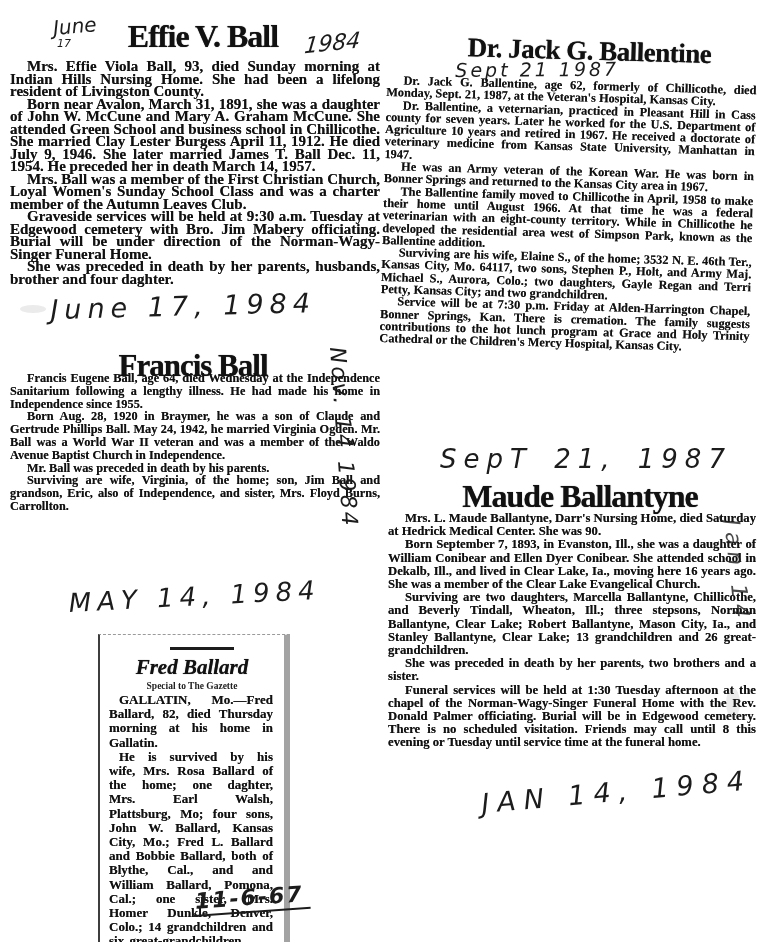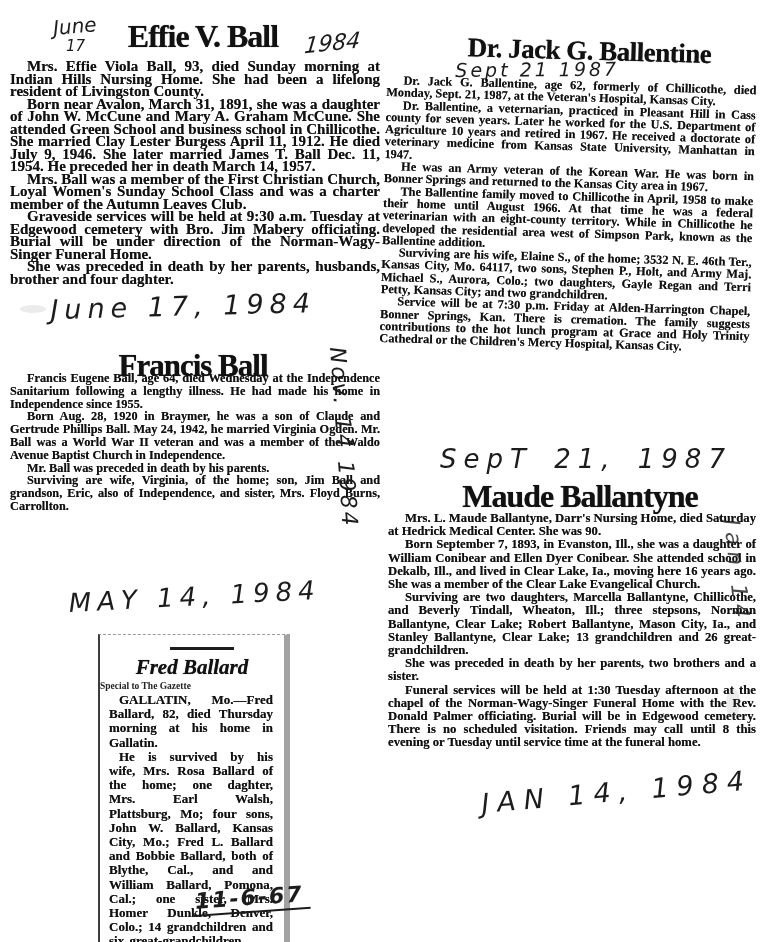--- a/index.html
+++ b/index.html
@@ -35,42 +35,42 @@
   .hand {
     font-family: "DejaVu Sans", sans-serif;
     font-style: italic;
     color: #1c1c1c;
     white-space: nowrap;
     transform-origin: left top;
   }
 
   
   .effie-hand-month { left: 52px; top: 16px; font-size: 20px; transform: rotate(-5deg); }
-  .effie-hand-day   { left: 66px; top: 37px; font-size: 15px; }
+  .effie-hand-day   { left: 57px; top: 37px; font-size: 11px; }
   .effie-headline   { left: 96px; top: 18px; width: 214px; font-size: 32px; }
   .effie-hand-year  { left: 306px; top: 33px; font-size: 22px; transform: rotate(-6deg) skewX(-12deg); }
   .effie-body       { left: 10px; top: 60px; width: 370px; font-size: 15px; line-height: 12.5px; }
   .effie-hand-date  { left: 50px; top: 294px; font-size: 27px; letter-spacing: 6px; transform: rotate(-1.5deg); }
 
   
   .francis-headline { left: 85px; top: 336px; width: 192px; font-size: 31px; }
   .francis-body     { left: 10px; top: 372px; width: 370px; font-size: 12.3px; line-height: 12.8px; }
   .francis-hand-side{ left: 350px; top: 346px; font-size: 22px; letter-spacing: 3px; transform: rotate(86deg); }
   .francis-hand-date{ left: 68px; top: 588px; font-size: 26px; letter-spacing: 6px; transform: rotate(-3deg); }
 
   
   .fred-box {
     left: 98px; top: 634px; width: 184px; height: 308px;
     border-left: 2px solid #3d3d3d;
     border-right: 6px solid #a3a3a3;
     border-top: 1px dashed #9a9a9a;
   }
   .fred-rule     { position: absolute; left: 70px; top: 12px; width: 64px; height: 3px; background: #1d1d1d; }
   .fred-headline { position: absolute; left: 0; top: 20px; width: 100%; font-size: 21px; font-style: italic; letter-spacing: 0; }
-  .fred-byline   { position: absolute; left: 0; top: 46px; width: 100%; text-align: left; font-size: 9.5px; font-weight: bold; color: #222; }
+  .fred-byline   { position: absolute; left: 0; top: 46px; width: 100%; text-align: center; font-size: 9.5px; font-weight: bold; color: #222; }
   .fred-body     { position: absolute; left: 9px; top: 58px; width: 164px; font-size: 13px; line-height: 14.2px; }
   .fred-body p   { text-indent: 10px; word-spacing: 2px; }
   .fred-hand-date{
     position: absolute; left: 92px; top: 254px; font-size: 22px; font-weight: bold;
     letter-spacing: 2px; border-bottom: 2px solid #1c1c1c; padding: 0 6px 1px 2px;
     transform: rotate(-4deg);
   }
 
   
   .jack-clip { left: 388px; top: 30px; width: 370px; height: 420px; transform: rotate(1.6deg); transform-origin: left top; }

